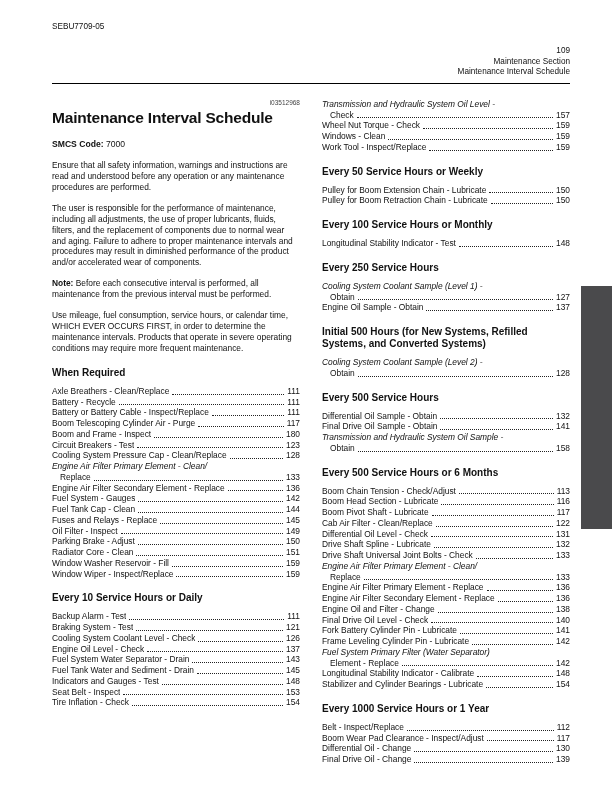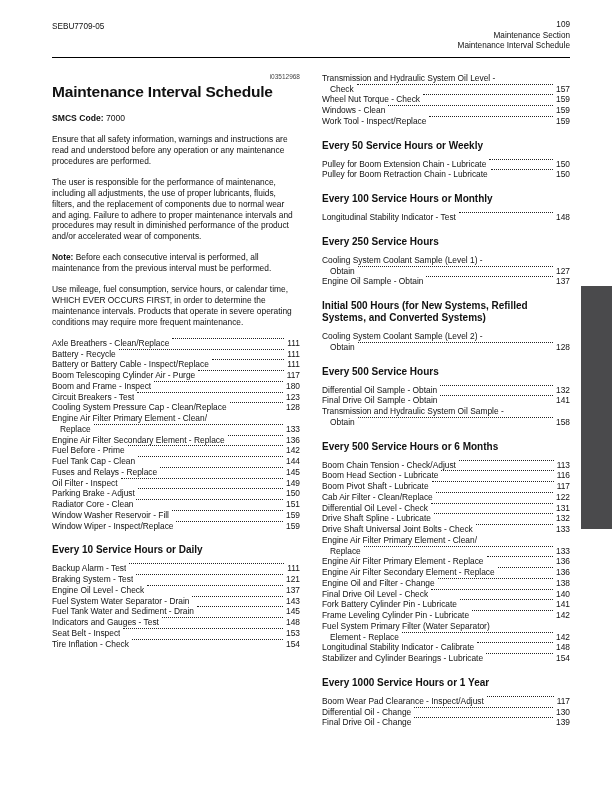--- a/index.html
+++ b/index.html
@@ -13,40 +13,40 @@
     position: relative;
     width: 612px;
     height: 792px;
     background: #fff;
     overflow: hidden;
     padding: 20px 42px 0 52px;
   }
   
   .hdr { display: flex; justify-content: space-between; align-items: flex-start; }
   .hdr-left { font-size: 8.2px; padding-top: 2px; }
-  .hdr-right { text-align: right; font-size: 8.2px; line-height: 1.3; }
+  .hdr-right { text-align: right; font-size: 8.2px; line-height: 1.3; margin-top: 26px; }
   .rule { border: 0; border-top: 1px solid #000; margin-top: 5px; }
 
   
   .cols { display: flex; gap: 22px; margin-top: 15px; }
   .col { width: 248px; flex: 0 0 248px; }
 
   .doc-id { text-align: right; font-size: 6.5px; color: #444; margin-bottom: 3px; }
   .title { font-size: 15.5px; font-weight: bold; letter-spacing: -0.2px; margin: 1px 0 12px; }
   .smcs { font-size: 8.6px; margin-bottom: 11px; }
   .smcs b { font-weight: bold; }
   .para { font-size: 8.4px; line-height: 1.3; margin-bottom: 10px; }
   .para b { font-weight: bold; }
 
   .sec-heading { font-size: 10px; font-weight: bold; line-height: 1.2; margin: 13px 0 7px; }
   .col > .sec-heading:first-child, #right-sections > .sec-heading:first-child { margin-top: 0; }
 
   .entry { font-size: 8.4px; line-height: 1.28; }
-  .entry-pre { white-space: nowrap; }
-  .entry-line { display: flex; align-items: flex-start; }
+  .entry-pre { white-space: nowrap; font-style: italic; }
+  .entry-line { display: flex; align-items: flex-end; }
   .entry-line.cont { padding-left: 8px; }
   .entry-title { flex: 0 1 auto; white-space: nowrap; overflow: hidden; }
   .dots { flex: 1 1 6px; min-width: 6px; border-bottom: 1.5px dotted #222; margin: 0 3px 2px 3px; }
   .entry-page { flex: 0 0 auto; }
 
   
   .tab-marker {
     position: absolute;
     right: 0;
     top: 286px;
@@ -73,20 +73,21 @@
 
     <div class="col">
       <div class="doc-id">i03512968</div>
       <h1 class="title">Maintenance Interval Schedule</h1>
       <p class="smcs"><b>SMCS Code:</b> <span>7000</span></p>
       <p class="para">Ensure that all safety information, warnings and instructions are read and understood before any operation or any maintenance procedures are performed.</p>
       <p class="para">The user is responsible for the performance of maintenance, including all adjustments, the use of proper lubricants, fluids, filters, and the replacement of components due to normal wear and aging. Failure to adhere to proper maintenance intervals and procedures may result in diminished performance of the product and/or accelerated wear of components.</p>
       <p class="para"><b>Note:</b> <span>Before each consecutive interval is performed, all maintenance from the previous interval must be performed.</span></p>
       <p class="para">Use mileage, fuel consumption, service hours, or calendar time, WHICH EVER OCCURS FIRST, in order to determine the maintenance intervals. Products that operate in severe operating conditions may require more frequent maintenance.</p>
       <div id="left-sections">
+          <div class="sec-heading">When Required</div>
           <div class="entry">
             <div class="entry-line">
               <span class="entry-title">Axle Breathers - Clean/Replace</span>
               <span class="dots"></span>
               <span class="entry-page">111</span>
             </div>
           </div>
           <div class="entry">
             <div class="entry-line">
               <span class="entry-title">Battery - Recycle</span>
@@ -139,21 +140,21 @@
           </div>
           <div class="entry">
             <div class="entry-line">
               <span class="entry-title">Engine Air Filter Secondary Element - Replace</span>
               <span class="dots"></span>
               <span class="entry-page">136</span>
             </div>
           </div>
           <div class="entry">
             <div class="entry-line">
-              <span class="entry-title">Fuel Before - Prime</span>
+              <span class="entry-title">Fuel System - Gauges</span>
               <span class="dots"></span>
               <span class="entry-page">142</span>
             </div>
           </div>
           <div class="entry">
             <div class="entry-line">
               <span class="entry-title">Fuel Tank Cap - Clean</span>
               <span class="dots"></span>
               <span class="entry-page">144</span>
             </div>
@@ -206,20 +207,27 @@
               <span class="entry-title">Backup Alarm - Test</span>
               <span class="dots"></span>
               <span class="entry-page">111</span>
             </div>
           </div>
           <div class="entry">
             <div class="entry-line">
               <span class="entry-title">Braking System - Test</span>
               <span class="dots"></span>
               <span class="entry-page">121</span>
+            </div>
+          </div>
+          <div class="entry">
+            <div class="entry-line">
+              <span class="entry-title">Cooling System Coolant Level - Check</span>
+              <span class="dots"></span>
+              <span class="entry-page">126</span>
             </div>
           </div>
           <div class="entry">
             <div class="entry-line">
               <span class="entry-title">Engine Oil Level - Check</span>
               <span class="dots"></span>
               <span class="entry-page">137</span>
             </div>
           </div>
           <div class="entry">
@@ -479,20 +487,27 @@
         <div class="entry">
           <div class="entry-line">
             <span class="entry-title">Stabilizer and Cylinder Bearings - Lubricate</span>
             <span class="dots"></span>
             <span class="entry-page">154</span>
           </div>
         </div>
         <div class="sec-heading">Every 1000 Service Hours or 1 Year</div>
         <div class="entry">
           <div class="entry-line">
+            <span class="entry-title">Belt - Inspect/Replace</span>
+            <span class="dots"></span>
+            <span class="entry-page">112</span>
+          </div>
+        </div>
+        <div class="entry">
+          <div class="entry-line">
             <span class="entry-title">Boom Wear Pad Clearance - Inspect/Adjust</span>
             <span class="dots"></span>
             <span class="entry-page">117</span>
           </div>
         </div>
         <div class="entry">
           <div class="entry-line">
             <span class="entry-title">Differential Oil - Change</span>
             <span class="dots"></span>
             <span class="entry-page">130</span>

